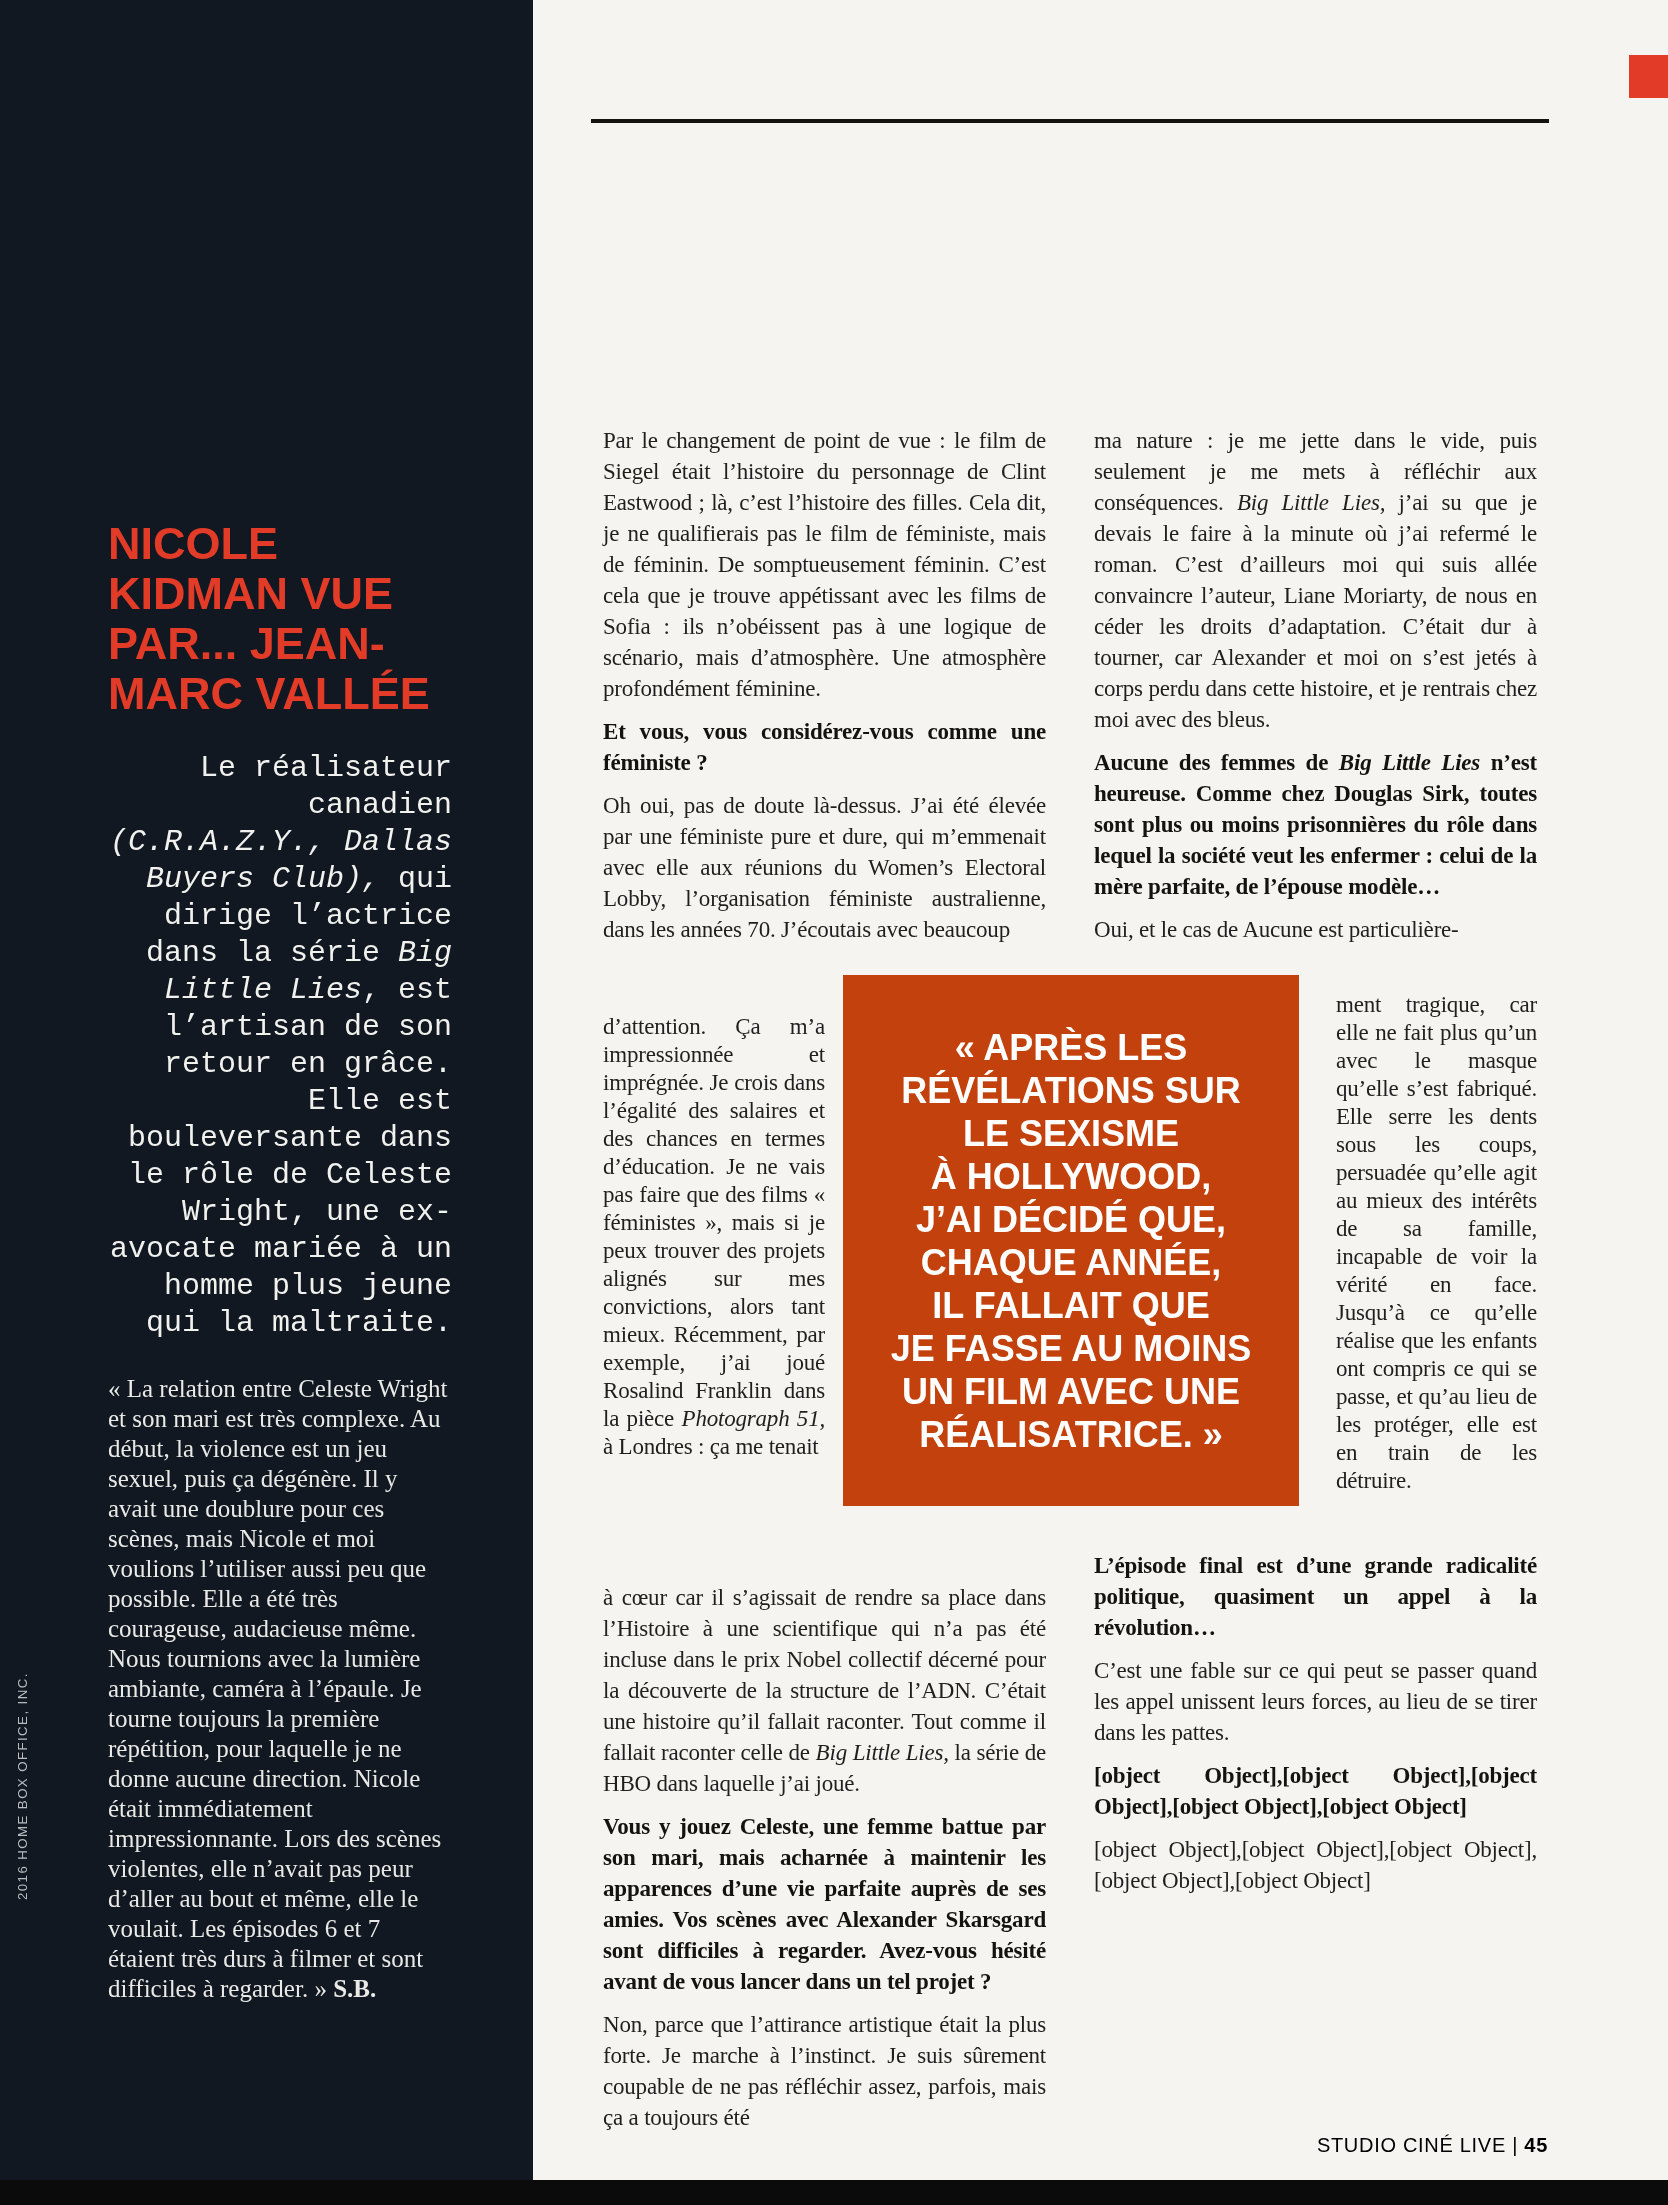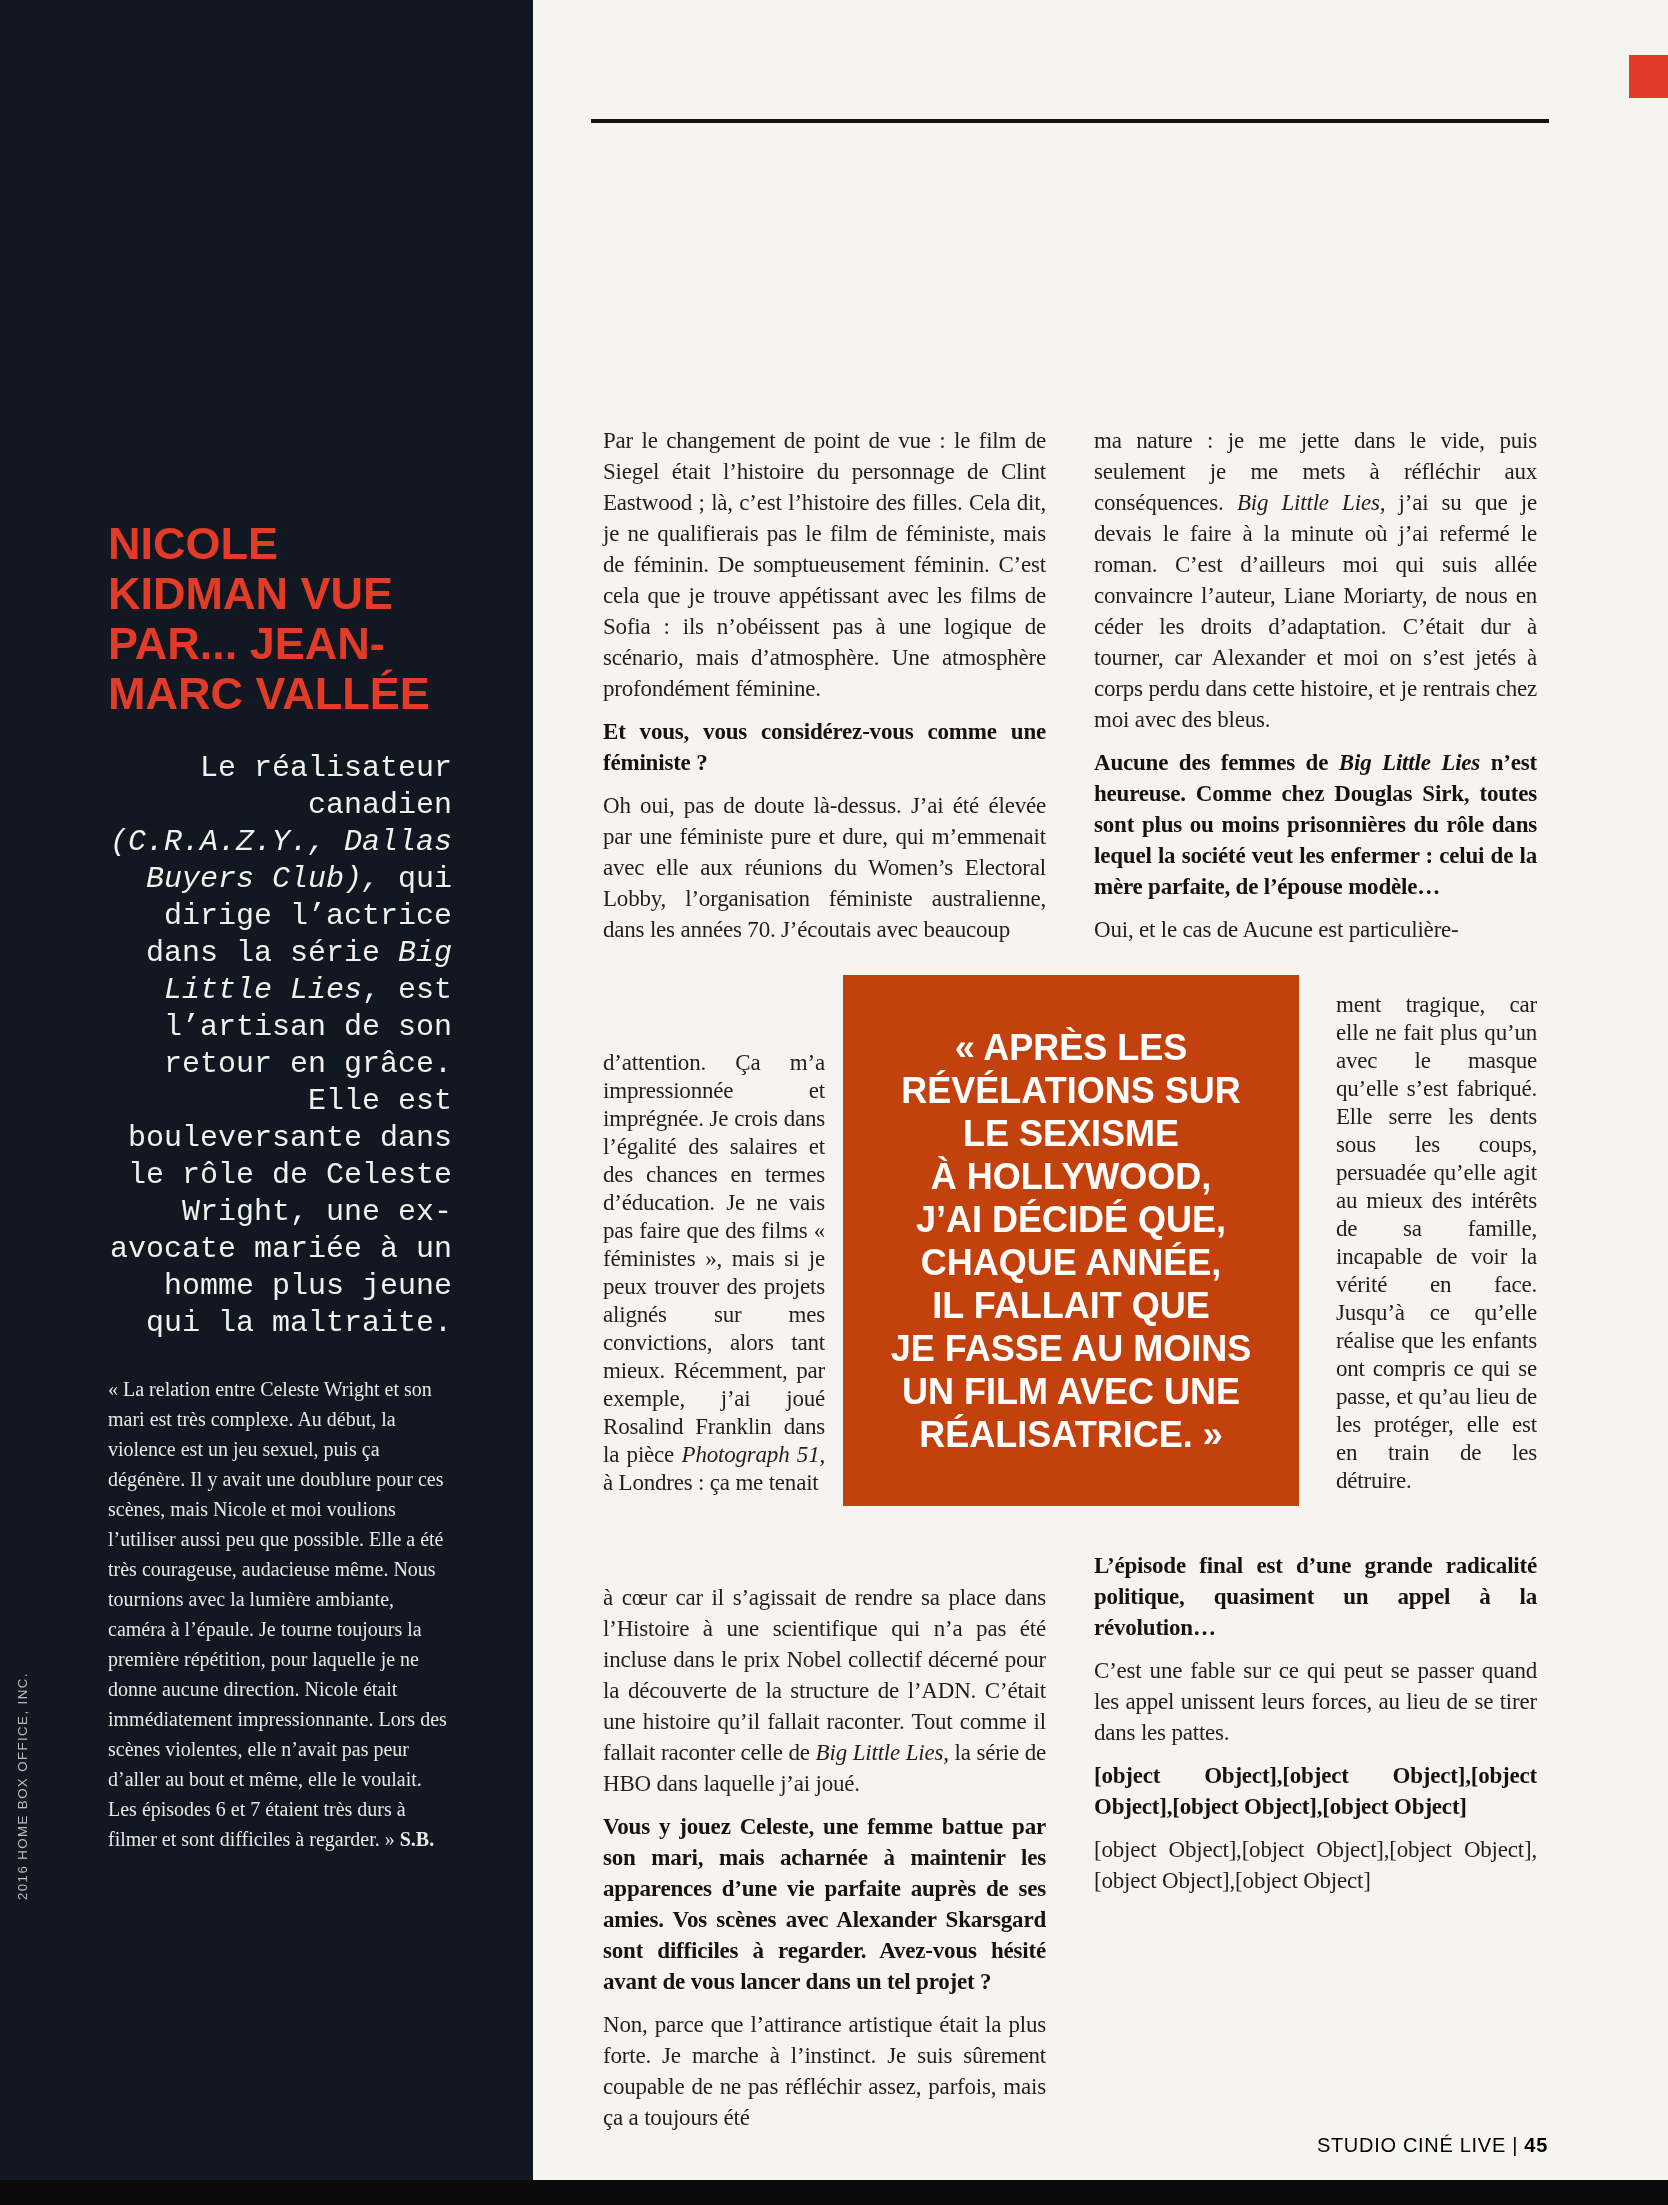--- a/index.html
+++ b/index.html
@@ -9,35 +9,35 @@
   
   .sidebar{position:absolute;left:0;top:0;width:533px;height:2205px;background:#111822;}
   .photo-credit{position:absolute;left:15.4px;top:1900px;transform:rotate(-90deg);
         transform-origin:0 0;width:294px;font-family:"Liberation Sans",sans-serif;
         font-size:13.3px;letter-spacing:1.4px;color:#b9bcc0;}
   .sb-content{position:absolute;left:108px;top:519px;width:344px;}
   .sb-title{font-family:"Liberation Sans",sans-serif;font-weight:bold;font-size:45px;
         line-height:50px;color:#e23b27;white-space:pre-line;margin:0 0 31px 0;}
   .sb-intro{font-family:Liberation Mono, monospace;font-size:30px;line-height:37px;
         color:#f1f1ee;margin:0 0 32px 0;text-align:right;}
-  .sb-quote{font-size:20px;line-height:30px;color:#e9e9e6;margin:0;text-align:left;}
+  .sb-quote{font-size:25px;line-height:30px;color:#e9e9e6;margin:0;text-align:left;}
   .sb-footnote-wrap{position:absolute;left:105px;top:2098px;width:350px;}
   .sb-divider{border-top:2.1px solid #d9d9d5;margin-bottom:14px;}
   .sb-footnote{font-family:"Liberation Sans",sans-serif;font-size:21px;color:#f1f1ee;margin:0;}
 
   
   .top-rule{position:absolute;left:591px;top:119px;width:958px;height:3.5px;background:#15130f;}
   .corner-tab{position:absolute;right:0;top:55px;width:39px;height:43px;background:#e23b27;}
 
   
   .col{position:absolute;font-size:23px;line-height:31px;color:#201f1d;
        text-align:justify;letter-spacing:-0.2px;}
   .col p{margin:12px;}
   .col1-a{left:591px;top:413px;width:467px;}
-  .col1-narrow{left:591px;top:1037px;width:246px;line-height:28px;}
+  .col1-narrow{left:591px;top:1001px;width:246px;line-height:28px;}
   .col1-b{left:591px;top:1570px;width:467px;}
   .col2-a{left:1082px;top:413px;width:467px;}
   .col2-narrow{left:1324px;top:979px;width:225px;line-height:28px;}
   .col2-b{left:1082px;top:1538px;width:467px;}
   .q{font-weight:bold;color:#141310;}
   .it{font-style:italic;}
   .bd{font-weight:bold;}
 
   
   .pull-quote{position:absolute;left:843px;top:975px;width:456px;height:531px;

